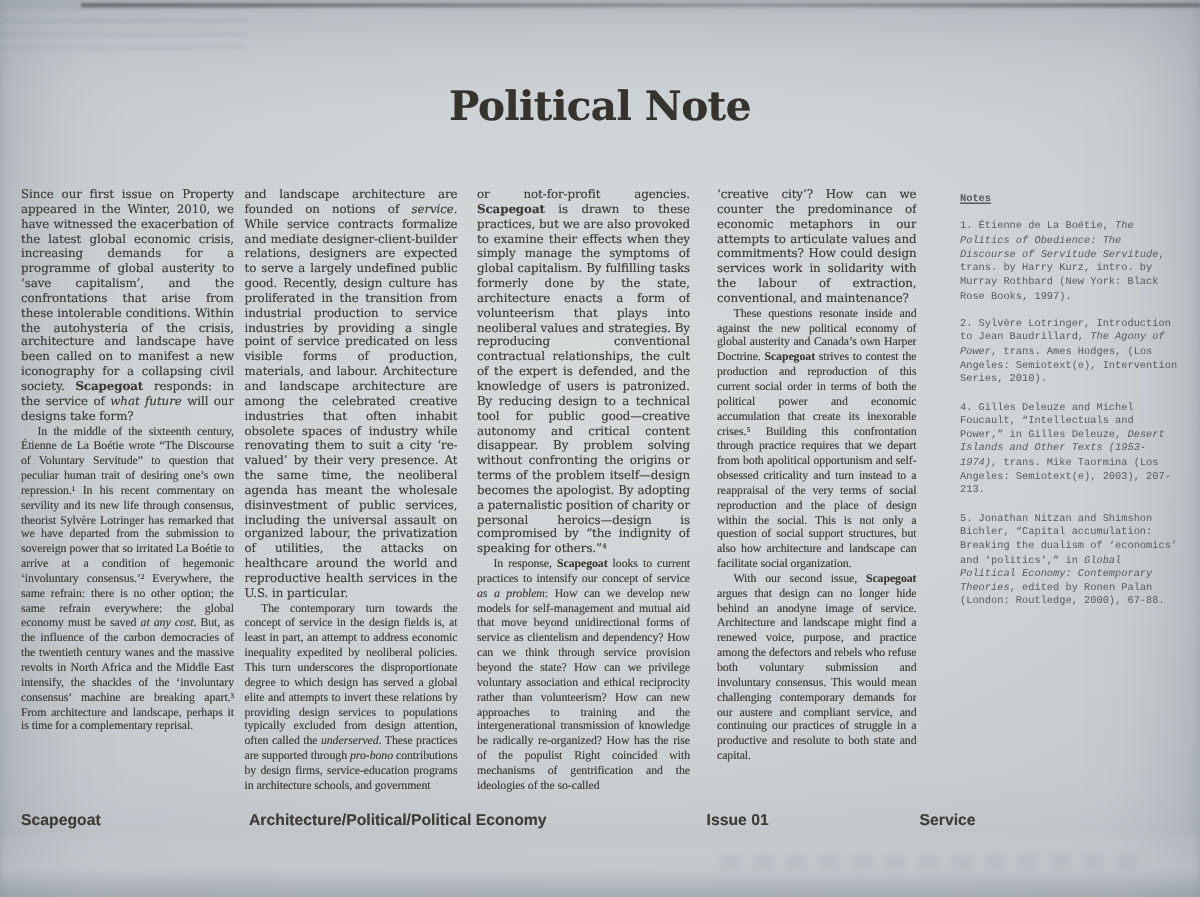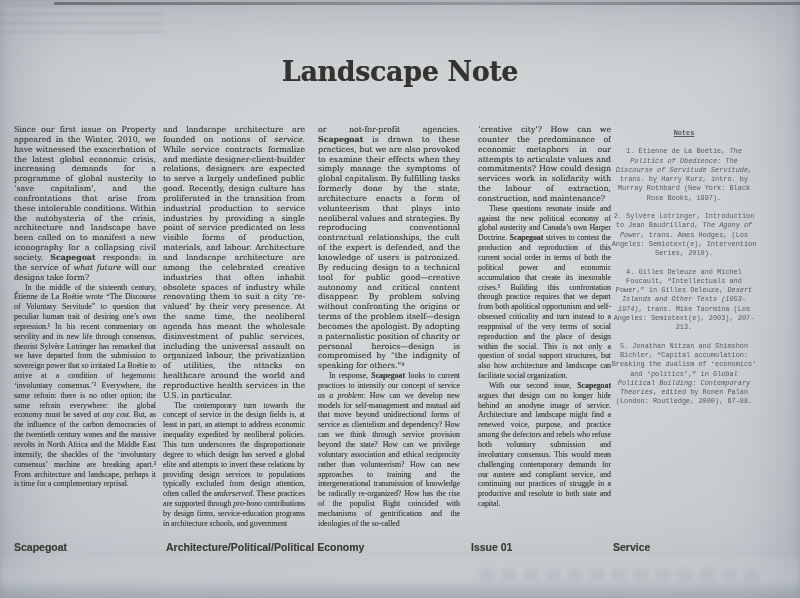--- a/index.html
+++ b/index.html
@@ -38,66 +38,66 @@
     font-size:7.9px; line-height:9.85px; text-align:justify; letter-spacing:-.05px;
     text-shadow:0 0 .3px rgba(61,60,54,.5);
   }
   .col p{margin:0;}
   .col p.indent{text-indent:11px;font-family:Liberation Serif, serif;}
   #col-0{left:14px;  width:142px;}
   #col-1{left:163px; width:142px;}
   #col-2{left:318px; width:142px;}
   #col-3{left:478px; width:133px;}
   .notes-col{
-    position:absolute; left:611px; top:129px; width:146px; height:400px; overflow:hidden;
+    position:absolute; left:640px; top:129px; width:146px; height:400px; overflow:hidden;
     font-family:"Liberation Mono", monospace; font-size:6.9px; line-height:9.3px;
-    color:var(--notes-ink); letter-spacing:0; text-align:center;
+    color:var(--notes-ink); letter-spacing:0; text-align:left;
   }
   .notes-heading{text-decoration:underline; margin:0 0 9px 0; font-weight:bold;}
   .notes-col p.note{margin:0 0 9px 0;}
   .footer{position:absolute; top:541px; left:0; width:800px; height:16px;
     font-family:"Liberation Sans", sans-serif; font-weight:bold; font-size:10.5px; color:#3e3d38;
     text-shadow:0 0 .3px rgba(62,61,56,.5);}
   .footer span{position:absolute; white-space:nowrap;}
   .f-journal{left:14px;} .f-fields{left:166px;} .f-issue{left:471px;} .f-theme{left:613px;}
 </style>
 </head>
 <body>
 
 <div id="page">
   <div class="top-edge"></div>
   <div class="top-ghost"></div>
 
-  <h1 class="page-title">Landscape Note</h1>
+  <h1 class="page-title">Political Note</h1>
 
   <div class="col" id="col-0">
       <p>Since our first issue on Property appeared in the Winter, 2010, we have witnessed the exacerbation of the latest global economic crisis, increasing demands for a programme of global austerity to ‘save capitalism’, and the confrontations that arise from these intolerable conditions. Within the autohysteria of the crisis, architecture and landscape have been called on to manifest a new iconography for a collapsing civil society. <b>Scapegoat</b> responds: in the service of <i>what future</i> will our designs take form?</p>
       <p class="indent">In the middle of the sixteenth century, Étienne de La Boétie wrote “The Discourse of Voluntary Servitude” to question that peculiar human trait of desiring one’s own repression.¹ In his recent commentary on servility and its new life through consensus, theorist Sylvère Lotringer has remarked that we have departed from the submission to sovereign power that so irritated La Boétie to arrive at a condition of hegemonic ‘involuntary consensus.’² Everywhere, the same refrain: there is no other option; the same refrain everywhere: the global economy must be saved <i>at any cost</i>. But, as the influence of the carbon democracies of the twentieth century wanes and the massive revolts in North Africa and the Middle East intensify, the shackles of the ‘involuntary consensus’ machine are breaking apart.³ From architecture and landscape, perhaps it is time for a complementary reprisal.</p>
     </div>
   <div class="col" id="col-1">
       <p>and landscape architecture are founded on notions of <i>service</i>. While service contracts formalize and mediate designer-client-builder relations, designers are expected to serve a largely undefined public good. Recently, design culture has proliferated in the transition from industrial production to service industries by providing a single point of service predicated on less visible forms of production, materials, and labour. Architecture and landscape architecture are among the celebrated creative industries that often inhabit obsolete spaces of industry while renovating them to suit a city ‘re-valued’ by their very presence. At the same time, the neoliberal agenda has meant the wholesale disinvestment of public services, including the universal assault on organized labour, the privatization of utilities, the attacks on healthcare around the world and reproductive health services in the U.S. in particular.</p>
       <p class="indent">The contemporary turn towards the concept of service in the design fields is, at least in part, an attempt to address economic inequality expedited by neoliberal policies. This turn underscores the disproportionate degree to which design has served a global elite and attempts to invert these relations by providing design services to populations typically excluded from design attention, often called the <i>underserved</i>. These practices are supported through <i>pro-bono</i> contributions by design firms, service-education programs in architecture schools, and government</p>
     </div>
   <div class="col" id="col-2">
       <p>or not-for-profit agencies. <b>Scapegoat</b> is drawn to these practices, but we are also provoked to examine their effects when they simply manage the symptoms of global capitalism. By fulfilling tasks formerly done by the state, architecture enacts a form of volunteerism that plays into neoliberal values and strategies. By reproducing conventional contractual relationships, the cult of the expert is defended, and the knowledge of users is patronized. By reducing design to a technical tool for public good—creative autonomy and critical content disappear. By problem solving without confronting the origins or terms of the problem itself—design becomes the apologist. By adopting a paternalistic position of charity or personal heroics—design is compromised by “the indignity of speaking for others.”⁴</p>
       <p class="indent">In response, <b>Scapegoat</b> looks to current practices to intensify our concept of service <i>as a problem</i>: How can we develop new models for self-management and mutual aid that move beyond unidirectional forms of service as clientelism and dependency? How can we think through service provision beyond the state? How can we privilege voluntary association and ethical reciprocity rather than volunteerism? How can new approaches to training and the intergenerational transmission of knowledge be radically re-organized? How has the rise of the populist Right coincided with mechanisms of gentrification and the ideologies of the so-called</p>
     </div>
   <div class="col" id="col-3">
-      <p>‘creative city’? How can we counter the predominance of economic metaphors in our attempts to articulate values and commitments? How could design services work in solidarity with the labour of extraction, construction, and maintenance?</p>
+      <p>‘creative city’? How can we counter the predominance of economic metaphors in our attempts to articulate values and commitments? How could design services work in solidarity with the labour of extraction, conventional, and maintenance?</p>
       <p class="indent">These questions resonate inside and against the new political economy of global austerity and Canada’s own Harper Doctrine. <b>Scapegoat</b> strives to contest the production and reproduction of this current social order in terms of both the political power and economic accumulation that create its inexorable crises.⁵ Building this confrontation through practice requires that we depart from both apolitical opportunism and self-obsessed criticality and turn instead to a reappraisal of the very terms of social reproduction and the place of design within the social. This is not only a question of social support structures, but also how architecture and landscape can facilitate social organization.</p>
       <p class="indent">With our second issue, <b>Scapegoat</b> argues that design can no longer hide behind an anodyne image of service. Architecture and landscape might find a renewed voice, purpose, and practice among the defectors and rebels who refuse both voluntary submission and involuntary consensus. This would mean challenging contemporary demands for our austere and compliant service, and continuing our practices of struggle in a productive and resolute  to both state and capital.</p>
     </div>
 
   <div class="notes-col">
     <p class="notes-heading">Notes</p>
     <div>
         <p class="note">1. Étienne de La Boétie, <i>The Politics of Obedience: The Discourse of Servitude Servitude</i>, trans. by Harry Kurz, intro. by Murray Rothbard (New York: Black Rose Books, 1997).</p>
         <p class="note">2. Sylvère Lotringer, Introduction to Jean Baudrillard, <i>The Agony of Power</i>, trans. Ames Hodges, (Los Angeles: Semiotext(e), Intervention Series, 2010).</p>
         <p class="note">4. Gilles Deleuze and Michel Foucault, “Intellectuals and Power,” in Gilles Deleuze, <i>Desert Islands and Other Texts (1953-1974)</i>, trans. Mike Taormina (Los Angeles: Semiotext(e), 2003), 207-213.</p>
-        <p class="note">5. Jonathan Nitzan and Shimshon Bichler, “Capital accumulation: Breaking the dualism of ‘economics’ and ‘politics’,” in <i>Global Political Building: Contemporary Theories</i>, edited by Ronen Palan (London: Routledge, 2000), 67-88.</p>
+        <p class="note">5. Jonathan Nitzan and Shimshon Bichler, “Capital accumulation: Breaking the dualism of ‘economics’ and ‘politics’,” in <i>Global Political Economy: Contemporary Theories</i>, edited by Ronen Palan (London: Routledge, 2000), 67-88.</p>
       </div>
   </div>
 
   <div class="footer">
     <span class="f-journal">Scapegoat</span>
     <span class="f-fields">Architecture/Political/Political Economy</span>
     <span class="f-issue">Issue 01</span>
     <span class="f-theme">Service</span>
   </div>
 

